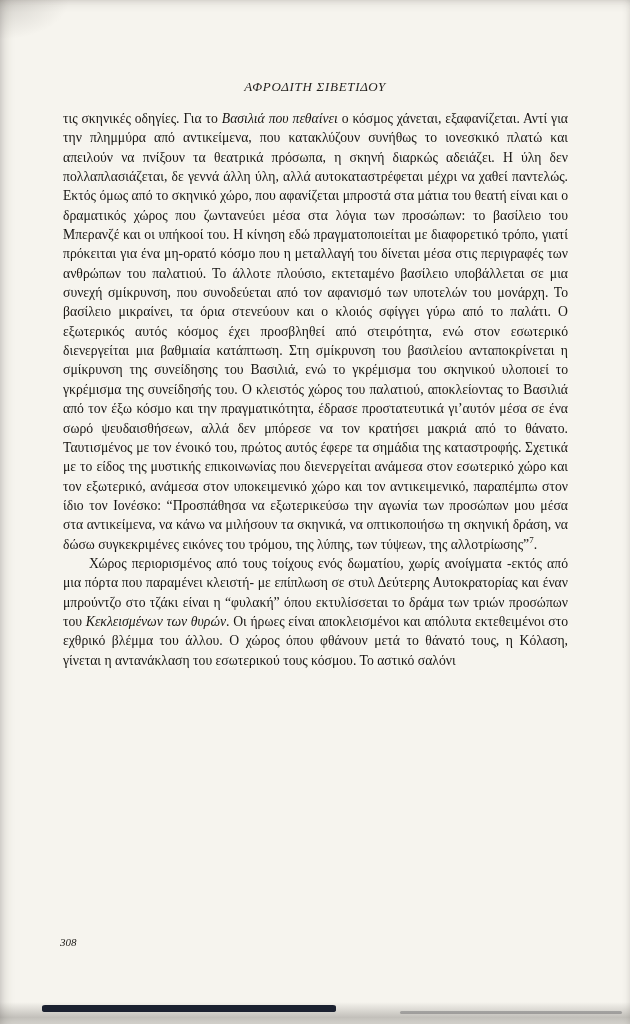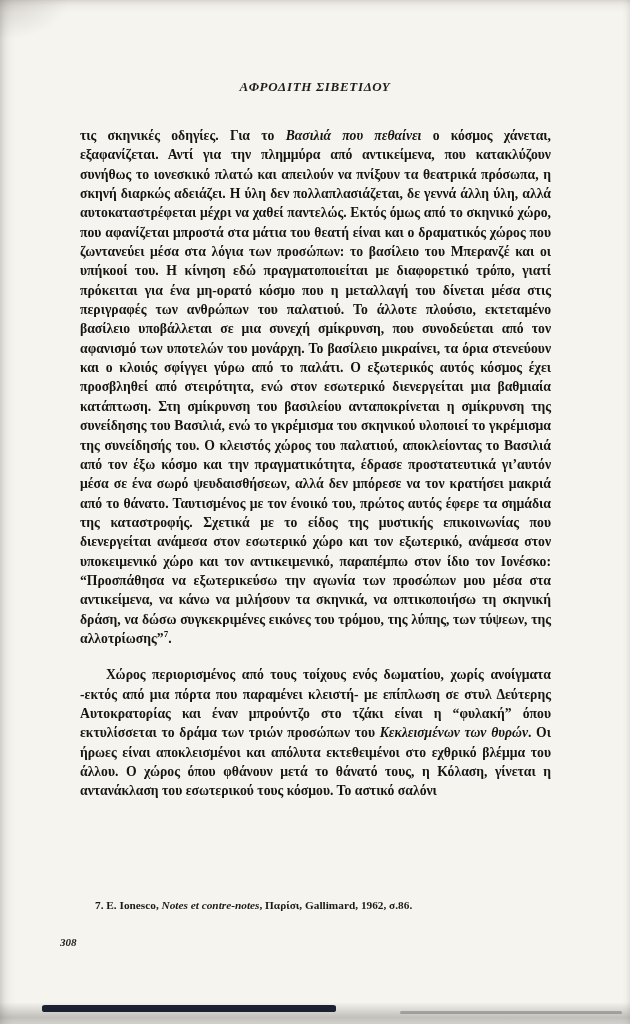--- a/index.html
+++ b/index.html
@@ -1,15 +1,15 @@
 <!DOCTYPE html>
 <html lang="el"><head>
 <meta charset="utf-8">
 <style>
-  * { box-sizing: border-box; font-weight: bold; }
+  * { box-sizing: border-box; }
   html, body { margin: 0; padding: 0; }
   body {
     width: 630px; height: 1024px;
     background: #d9d7d2;
     font-family: "Liberation Serif", "DejaVu Serif", serif;
     overflow: hidden;
   }
   #page {
     position: relative;
     width: 630px; height: 1024px;
@@ -27,21 +27,21 @@
     letter-spacing: 0.7px;
     color: #201e1b;
   }
   .body-text {
     position: absolute; top: 109px; left: 63px; width: 505px;
     text-align: justify;
     font-size: 13.7px;
     line-height: 19.35px;
     color: #171512;
   }
-  .body-text p { margin: 17px; }
+  .body-text p { margin: 0; }
   .body-text p.indent { text-indent: 26px; }
   .it { font-style: italic; }
   .sup { vertical-align: super; font-size: 9px; line-height: 0; }
   .footnote {
     position: absolute; top: 898px; left: 63px; width: 505px;
     padding-left: 32px;
     font-size: 11.3px;
     line-height: 15px;
     color: #1c1a17;
   }
@@ -76,20 +76,19 @@
 <div id="page">
   <div class="corner-smudge"></div>
 
   <div class="header">ΑΦΡΟΔΙΤΗ ΣΙΒΕΤΙΔΟΥ</div>
 
   <div class="body-text">
       <p><span>τις σκηνικές οδηγίες. Για το </span><span class="it">Βασιλιά που πεθαίνει</span><span> ο κόσμος χάνεται, εξαφανίζεται. Αντί για την πλημμύρα από αντικείμενα, που κατακλύζουν συνήθως το ιονεσκικό πλατώ και απειλούν να πνίξουν τα θεατρικά πρόσωπα, η σκηνή διαρκώς αδειάζει. Η ύλη δεν πολλαπλασιάζεται, δε γεννά άλλη ύλη, αλλά αυτοκαταστρέφεται μέχρι να χαθεί παντελώς. Εκτός όμως από το σκηνικό χώρο, που αφανίζεται μπροστά στα μάτια του θεατή είναι και ο δραματικός χώρος που ζωντανεύει μέσα στα λόγια των προσώπων: το βασίλειο του Μπερανζέ και οι υπήκοοί του. Η κίνηση εδώ πραγματοποιείται με διαφορετικό τρόπο, γιατί πρόκειται για ένα μη-ορατό κόσμο που η μεταλλαγή του δίνεται μέσα στις περιγραφές των ανθρώπων του παλατιού. Το άλλοτε πλούσιο, εκτεταμένο βασίλειο υποβάλλεται σε μια συνεχή σμίκρυνση, που συνοδεύεται από τον αφανισμό των υποτελών του μονάρχη. Το βασίλειο μικραίνει, τα όρια στενεύουν και ο κλοιός σφίγγει γύρω από το παλάτι. Ο εξωτερικός αυτός κόσμος έχει προσβληθεί από στειρότητα, ενώ στον εσωτερικό διενεργείται μια βαθμιαία κατάπτωση. Στη σμίκρυνση του βασιλείου ανταποκρίνεται η σμίκρυνση της συνείδησης του Βασιλιά, ενώ το γκρέμισμα του σκηνικού υλοποιεί το γκρέμισμα της συνείδησής του. Ο κλειστός χώρος του παλατιού, αποκλείοντας το Βασιλιά από τον έξω κόσμο και την πραγματικότητα, έδρασε προστατευτικά γι’αυτόν μέσα σε ένα σωρό ψευδαισθήσεων, αλλά δεν μπόρεσε να τον κρατήσει μακριά από το θάνατο. Ταυτισμένος με τον ένοικό του, πρώτος αυτός έφερε τα σημάδια της καταστροφής. Σχετικά με το είδος της μυστικής επικοινωνίας που διενεργείται ανάμεσα στον εσωτερικό χώρο και τον εξωτερικό, ανάμεσα στον υποκειμενικό χώρο και τον αντικειμενικό, παραπέμπω στον ίδιο τον Ιονέσκο: “Προσπάθησα να εξωτερικεύσω την αγωνία των προσώπων μου μέσα στα αντικείμενα, να κάνω να μιλήσουν τα σκηνικά, να οπτικοποιήσω τη σκηνική δράση, να δώσω συγκεκριμένες εικόνες του τρόμου, της λύπης, των τύψεων, της αλλοτρίωσης”</span><span class="sup">7</span><span>.</span></p>
       <p class="indent"><span>Χώρος περιορισμένος από τους τοίχους ενός δωματίου, χωρίς ανοίγματα -εκτός από μια πόρτα που παραμένει κλειστή- με επίπλωση σε στυλ Δεύτερης Αυτοκρατορίας και έναν μπρούντζο στο τζάκι είναι η “φυλακή” όπου εκτυλίσσεται το δράμα των τριών προσώπων του </span><span class="it">Κεκλεισμένων των θυρών</span><span>. Οι ήρωες είναι αποκλεισμένοι και απόλυτα εκτεθειμένοι στο εχθρικό βλέμμα του άλλου. Ο χώρος όπου φθάνουν μετά το θάνατό τους, η Κόλαση, γίνεται η αντανάκλαση του εσωτερικού τους κόσμου. Το αστικό σαλόνι</span></p>
     </div>
 
-  <div class="footnote"><span>7. E. Ionesco, </span><span class="it">Notes et contre-notes</span><span>, Παρίσι, Gallimard, 1962, σ.86.</span></div>
 
   <div class="page-number">308</div>
 
   <div class="bottom-band"></div>
   <div class="scan-line-dark"></div>
   <div class="scan-line-faint"></div>
 </div>
 
 </body></html>

